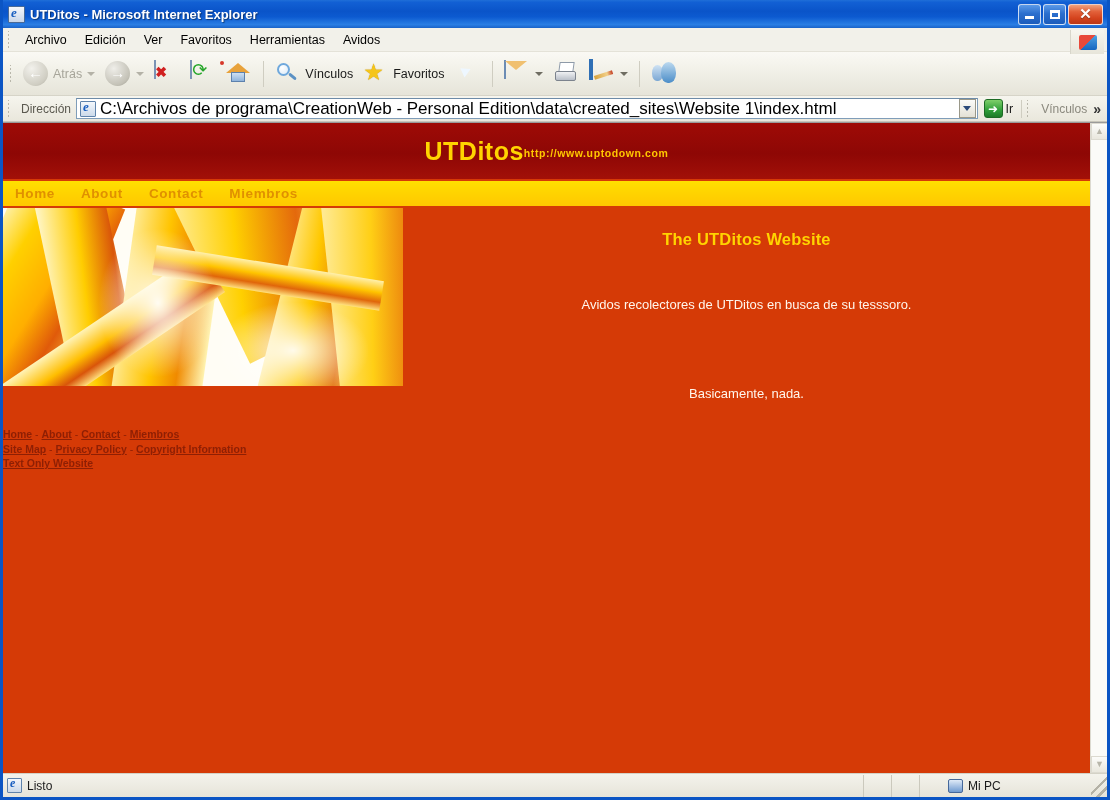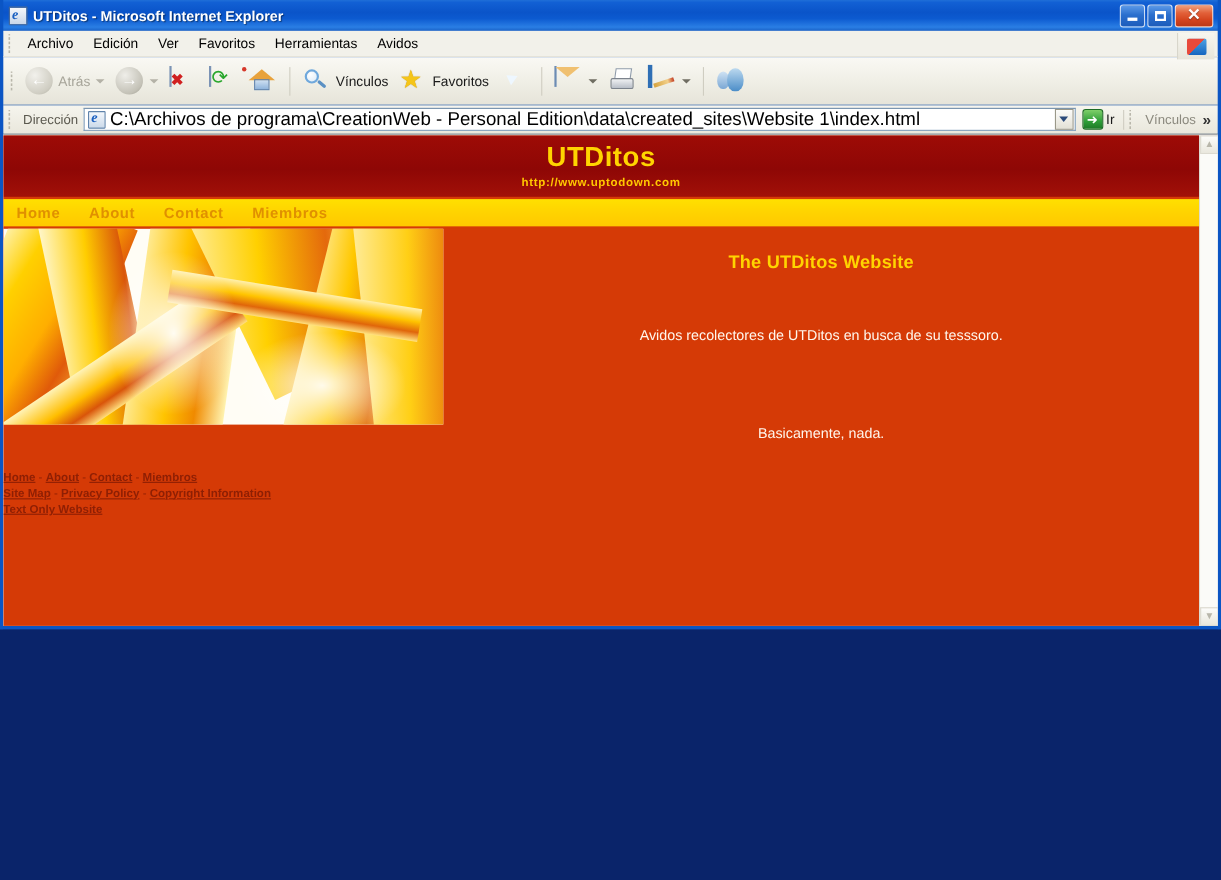--- a/index.html
+++ b/index.html
@@ -5,21 +5,21 @@
   * { box-sizing: border-box; margin: 0; padding: 0; }
   html, body {
     width: 1110px; height: 800px;
     overflow: hidden;
     font-family: "Liberation Sans", sans-serif;
     background: #0a246a;
   }
 
   
   #window {
-    width: 1110px; height: 572px;
+    width: 1110px; height: 800px;
     background: #0b55c4;
     border: 3px solid #0b55c4;
     border-top: none;
     display: flex; flex-direction: column;
     position: relative;
   }
 
   
   #titlebar {
     height: 28px;
@@ -308,21 +308,21 @@
   }
   #page {
     flex: 1; background: #d53a06; position: relative; overflow: hidden;
   }
 
   
   #site-banner {
     height: 58px;
     background: linear-gradient(180deg,#9e0b06 0%,#8e0705 55%,#a21008 100%);
     border-bottom: 2px solid #d53a06;
-    display: flex; flex-direction: column;
+    display: flex; flex-direction: row;
     align-items: center; justify-content: center;
   }
   #site-title {
     font-size: 25px; font-weight: bold; color: #ffd400;
     letter-spacing: .5px; line-height: 1.05;
   }
   #site-url {
     font-size: 10.5px; font-weight: bold; color: #ffc800;
     letter-spacing: .6px; margin-top: 3px;
   }
@@ -635,14 +635,27 @@
       <div class="sb-arrow">
           <span>▲</span>
         </div>
       <div id="sb-track"></div>
       <div class="sb-arrow">
           <span>▼</span>
         </div>
     </div>
   </div>
 
+  <div id="statusbar">
+    <div id="status-left">
+      <span class="sicon"></span>
+      <span id="status-text">Listo</span>
+    </div>
+    <div class="sb-cell"></div>
+    <div class="sb-cell"></div>
+    <div id="zone-cell">
+      <span class="zicon"></span>
+      <span id="zone-text">Mi PC</span>
+    </div>
+    <div id="resizer"></div>
+  </div>
 
 </div>
 
 </body></html>

